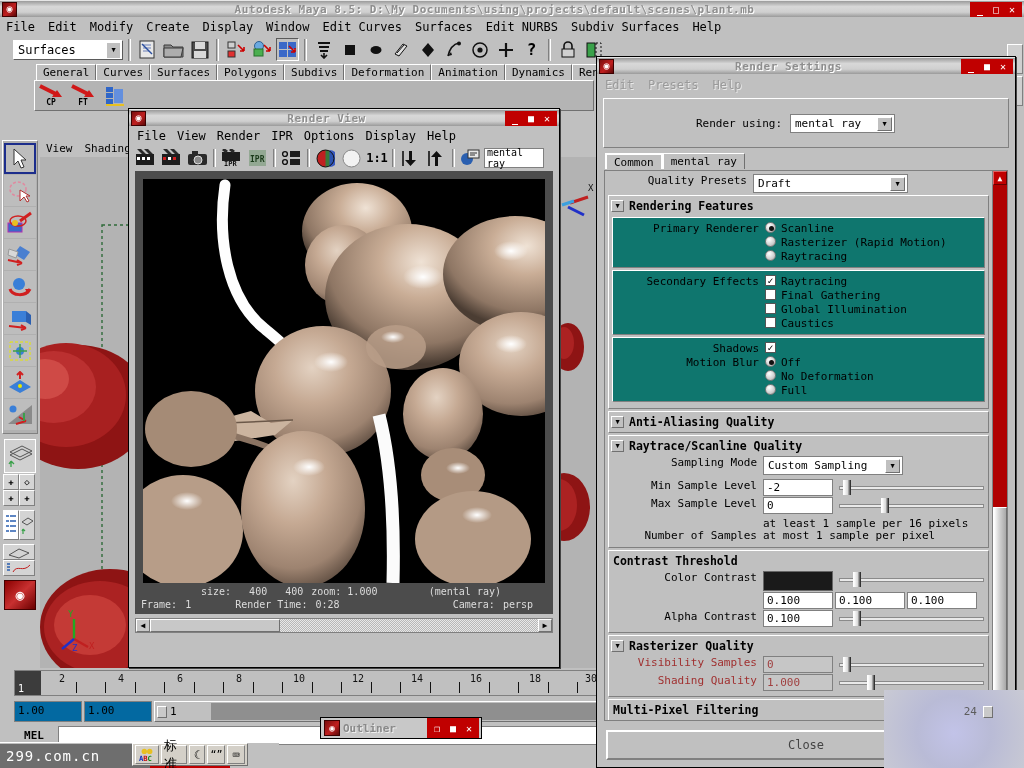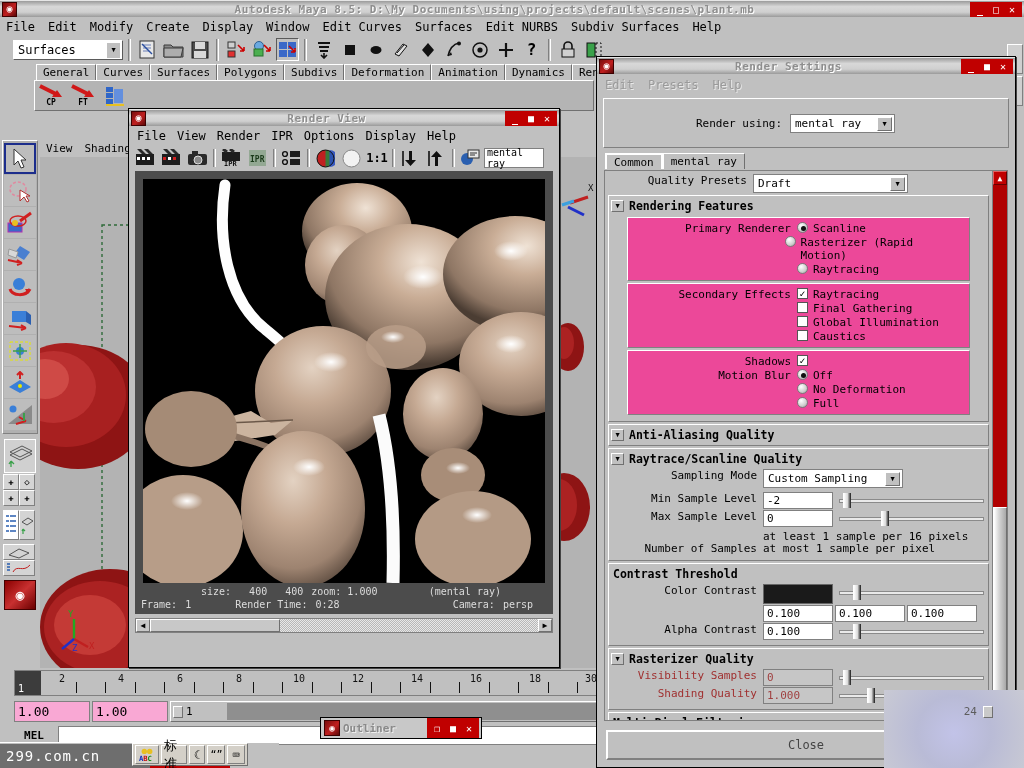--- a/index.html
+++ b/index.html
@@ -87,22 +87,22 @@
   .ts-ticks { position:relative; height:26px; background:#c0c0c0;
     border:1px solid #808080; }
   .ts-ticks .t { position:absolute; top:2px; font-size:10px; color:#111; }
   .ts-ticks .m { position:absolute; bottom:2px; width:1px; height:11px; background:#111; }
   .ts-cur { position:absolute; left:0; top:0; width:26px; height:24px;
     background:#3c3c3c; color:#fff; font-size:10px; display:flex;
     align-items:flex-end; justify-content:flex-start; padding:0 0 1px 3px; }
 
   .rangerow { position:absolute; left:14px; right:22px; bottom:46px; height:21px;
     display:flex; gap:2px; }
-  .rangerow .fld { width:76px; background:#f9a8d4; border:1px solid #808080;
-    font-size:13px; padding:2px 3px; }
+  .rangerow .fld { width:68px; background:#0369a1; border:1px solid #808080;
+    font-size:11px; padding:2px 3px; }
   .rangebar { flex:1; background:#c0c0c0; border:1px solid #fff;
     border-right-color:#707070; border-bottom-color:#707070;
     display:flex; align-items:center; position:relative; }
   .rangebar .lh, .rangebar .rh { width:10px; height:12px; background:#c9c9c9;
     border:1px solid #fff; border-right-color:#707070; border-bottom-color:#707070; }
   .rangebar .inner { position:absolute; left:56px; right:0; top:1px; bottom:1px;
     background:#8f8f8f; }
 
   .cmdrow { position:absolute; left:14px; right:22px; bottom:22px; height:21px;
     display:flex; align-items:center; gap:4px; }
@@ -171,22 +171,22 @@
   .rs-vscroll .thumb { background:linear-gradient(to right,#fff,#d6d6d6 40%,#a8a8a8);
     border:1px solid #fff; border-right-color:#707070; }
 
   .sect { margin:2px 3px; background:#c0c0c0; border:1px solid #fff;
     border-right-color:#808080; border-bottom-color:#808080; padding:2px 2px 4px; }
   .sect-hd { display:flex; align-items:center; gap:5px; font-weight:bold;
     font-size:11.5px; padding:1px 0 2px; }
   .sect-hd .tw { width:13px; height:12px; background:#c0c0c0; border:1px solid #fff;
     border-right-color:#707070; border-bottom-color:#707070;
     display:flex; align-items:center; justify-content:center; font-size:7px; }
-  .subp { margin:2px 16px; background:#ec4899; border:1px solid #fff;
-    border-right-color:#808080; border-bottom-color:#808080; padding:3px 17px; }
+  .subp { margin:2px 1px; background:#0f766e; border:1px solid #fff;
+    border-right-color:#808080; border-bottom-color:#808080; padding:3px 0; }
 
   .fr { display:flex; align-items:flex-start; margin:1px 0; }
   .fr .lab { width:152px; text-align:right; padding-right:6px; font-size:11px;
     white-space:nowrap; }
   .fr .lab.red { color:#a03030; }
   .radio { width:11px; height:11px; border-radius:50%;
     background:radial-gradient(circle at 35% 30%,#fff,#cfcfcf 60%,#9a9a9a);
     border:1px solid #7a7a7a; position:relative; margin-right:5px; flex:none; }
   .radio.on::after { content:""; position:absolute; left:3px; top:3px;
     width:5px; height:5px; border-radius:50%; background:#111; }

